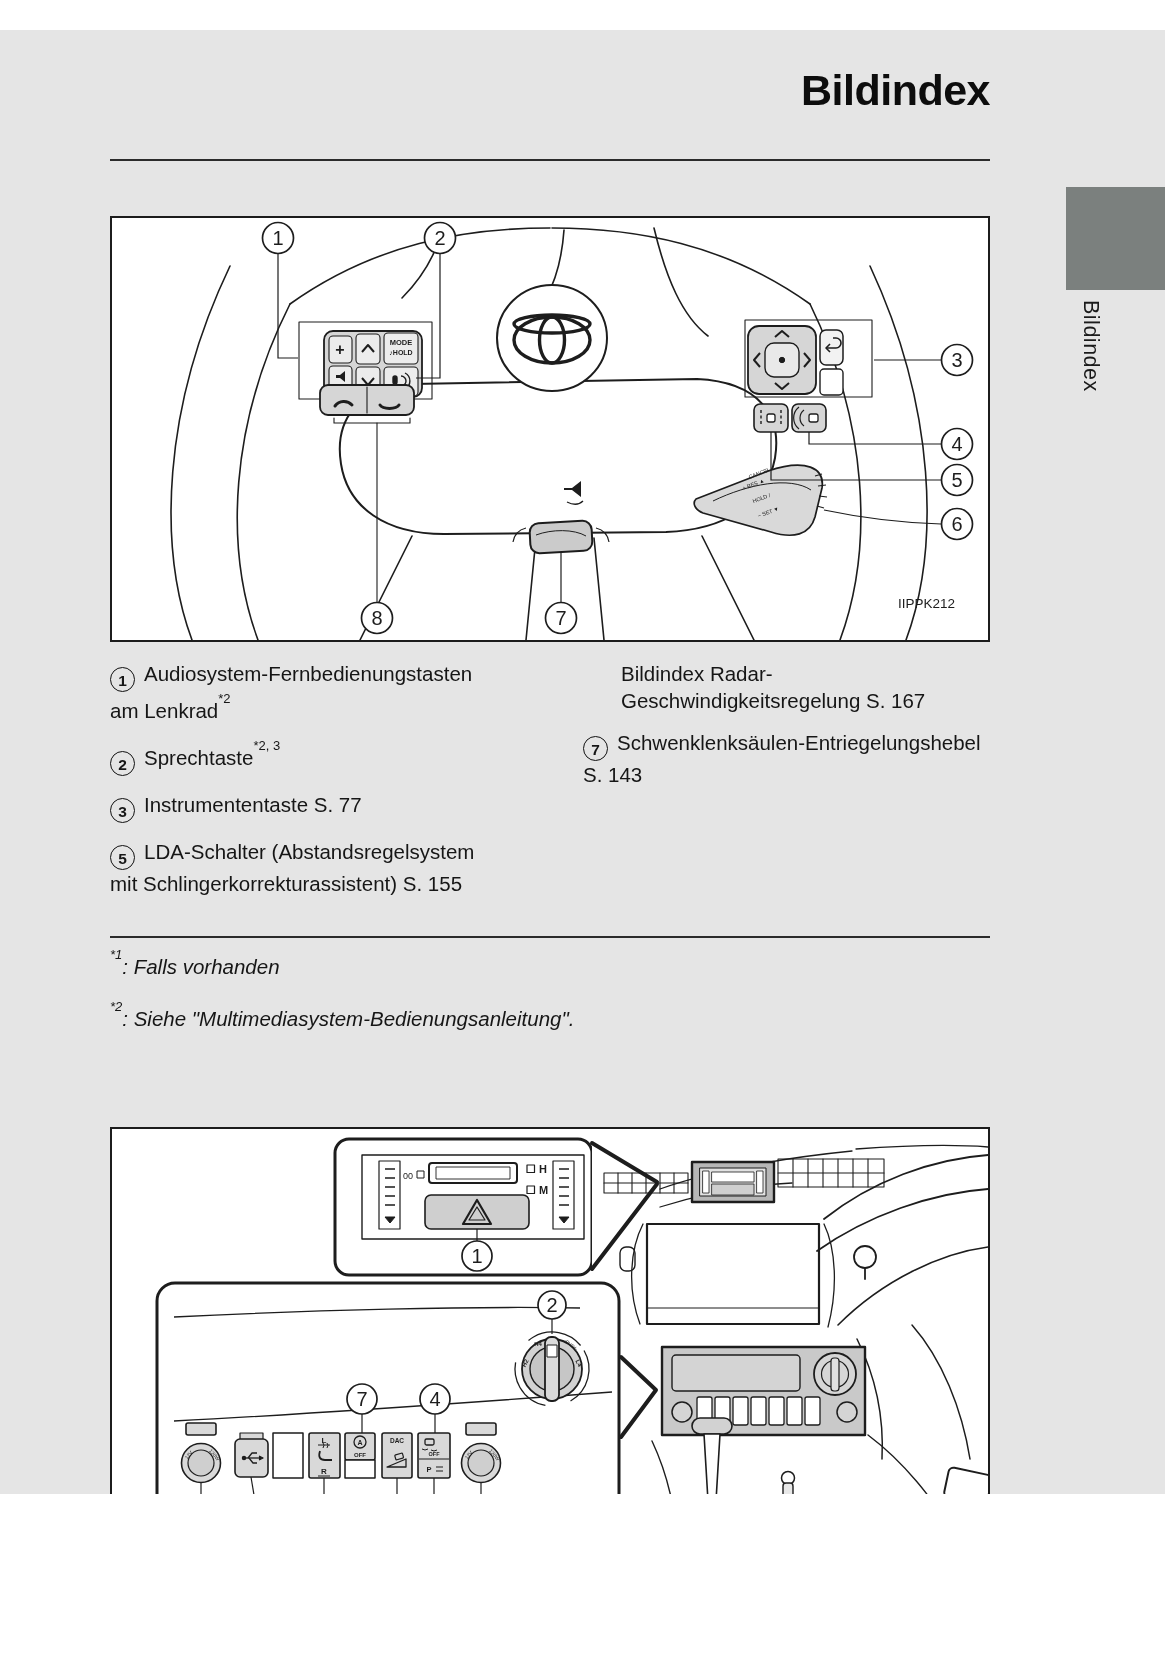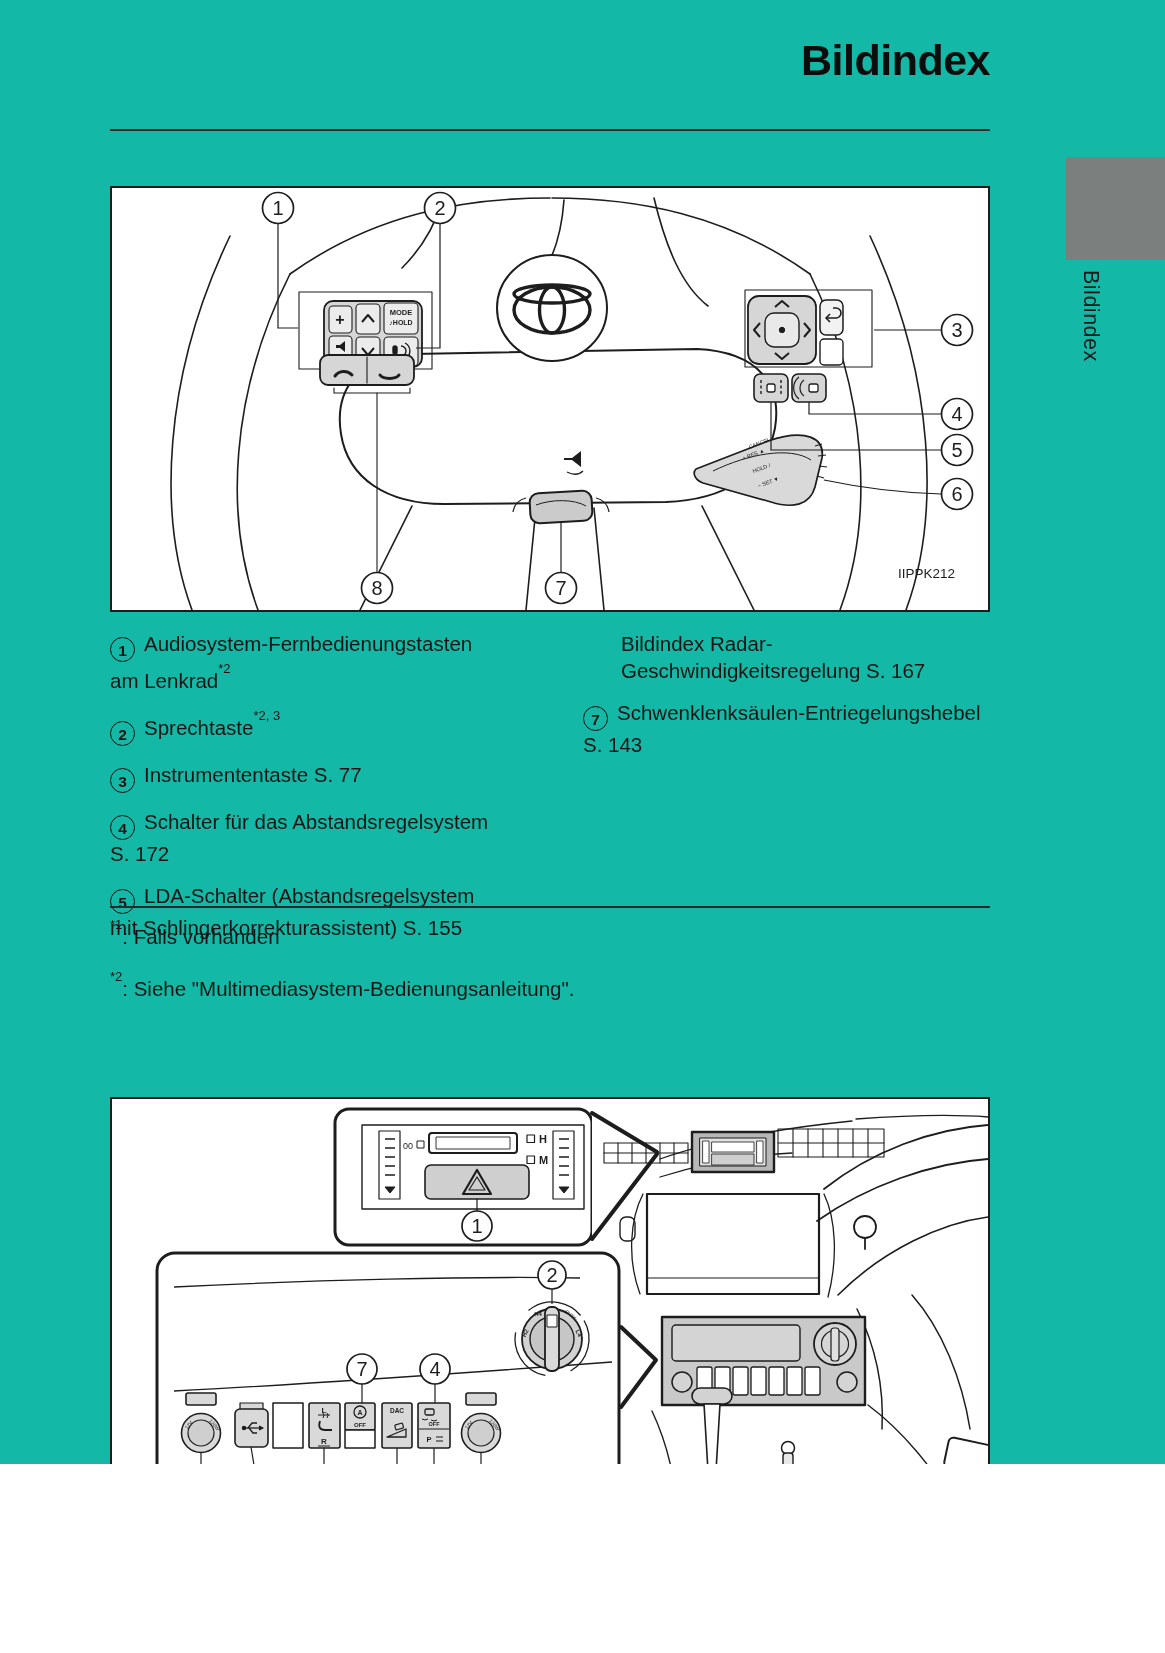--- a/index.html
+++ b/index.html
@@ -1,17 +1,17 @@
 <!DOCTYPE html>
 <html><head>
 <meta charset="utf-8">
 <style>
   html,body{margin:0;padding:0;background:#fff;}
-  .page{position:relative;width:1165px;height:1464px;background:#14b8a6;overflow:hidden;
-        font-family:"Liberation Sans",sans-serif;color:#111;}
+  .page{position:relative;width:1165px;height:1464px;background:#e5e5e5;overflow:hidden;
+        font-family:"Liberation Sans",sans-serif;color:#111;margin-top:30px;}
   .title{position:absolute;top:36px;right:175px;margin:0;font-size:43px;font-weight:800;
          letter-spacing:-0.5px;color:#0d0d0d;}
   .rule{position:absolute;left:110px;width:880px;border-top:2.2px solid #2b2b2b;height:0;}
   .rule1{top:129px;}
   .rule2{top:906px;}
   .side-tab{position:absolute;left:1066px;top:157px;width:99px;height:103px;background:#7b807e;}
   .side-tab-label{position:absolute;left:1069px;top:270px;width:34px;writing-mode:vertical-rl;
          font-size:21.5px;color:#1a1a1a;letter-spacing:.5px;}
   .figure{position:absolute;left:110px;width:880px;height:426px;border:2px solid #1c1c1c;
           box-sizing:border-box;background:#fff;}
@@ -21,21 +21,21 @@
   .legend{position:absolute;left:110px;top:630px;width:910px;font-size:20.5px;line-height:27px;color:#161616;}
   .col-left{position:absolute;left:0;top:0;width:462px;}
   .col-right{position:absolute;left:473px;top:0;width:437px;}
   .li{margin:0 0 15px 0;}
   .sub{padding-left:38px;}
   .cnum{display:inline-block;width:25px;height:25px;border:1.7px solid #111;border-radius:50%;
         text-align:center;line-height:25px;font-size:15.5px;font-weight:bold;margin-right:9px;
         vertical-align:-5px;box-sizing:border-box;}
   .sup{font-size:13px;position:relative;top:-7px;}
   .footnotes{position:absolute;left:110px;top:918px;width:912px;font-size:20.5px;line-height:27px;color:#161616;}
-  .fn{margin:0 0 20px 0;}
+  .fn{margin:0 0 20px 0;font-style:italic;}
   .page-number{position:absolute;left:1018px;top:1574px;font-size:23px;font-weight:normal;color:#0d0d0d;}
   svg text{font-family:"Liberation Sans",sans-serif;fill:#1d1d1d;stroke:none;}
   .co{font-size:20px;text-anchor:middle;}
   .figcode{font-size:13.5px;text-anchor:end;}
 </style>
 </head>
 <body>
 
 <div class="page">
 
@@ -207,21 +207,20 @@
     </g>
     <text class="figcode" x="843" y="390">IIPPK212</text>
   </svg>
   </div>
 
   <div class="legend">
     <div class="col-left">
       <p class="li"><span class="cnum">1</span><span>Audiosystem-Fernbedienungstasten</span><br><span>am Lenkrad</span><sup class="sup">*2</sup></p>
       <p class="li"><span class="cnum">2</span><span>Sprechtaste</span><sup class="sup">*2, 3</sup></p>
       <p class="li"><span class="cnum">3</span><span>Instrumententaste S. 77</span></p>
-      <p class="li"><span class="cnum">4</span><span>Schalter für das Abstandsregelsystem</span><br><span>S. 172</span></p>
       <p class="li"><span class="cnum">5</span><span>LDA-Schalter (Abstandsregelsystem</span><br><span>mit Schlingerkorrekturassistent) S. 155</span></p>
     </div>
     <div class="col-right">
       <p class="li sub"><span>Bildindex Radar-</span><br><span>Geschwindigkeitsregelung S. 167</span></p>
       <p class="li"><span class="cnum">7</span><span>Schwenklenksäulen-Entriegelungshebel</span><br><span>S. 143</span></p>
     </div>
   </div>
 
   <div class="rule rule2"></div>
 

